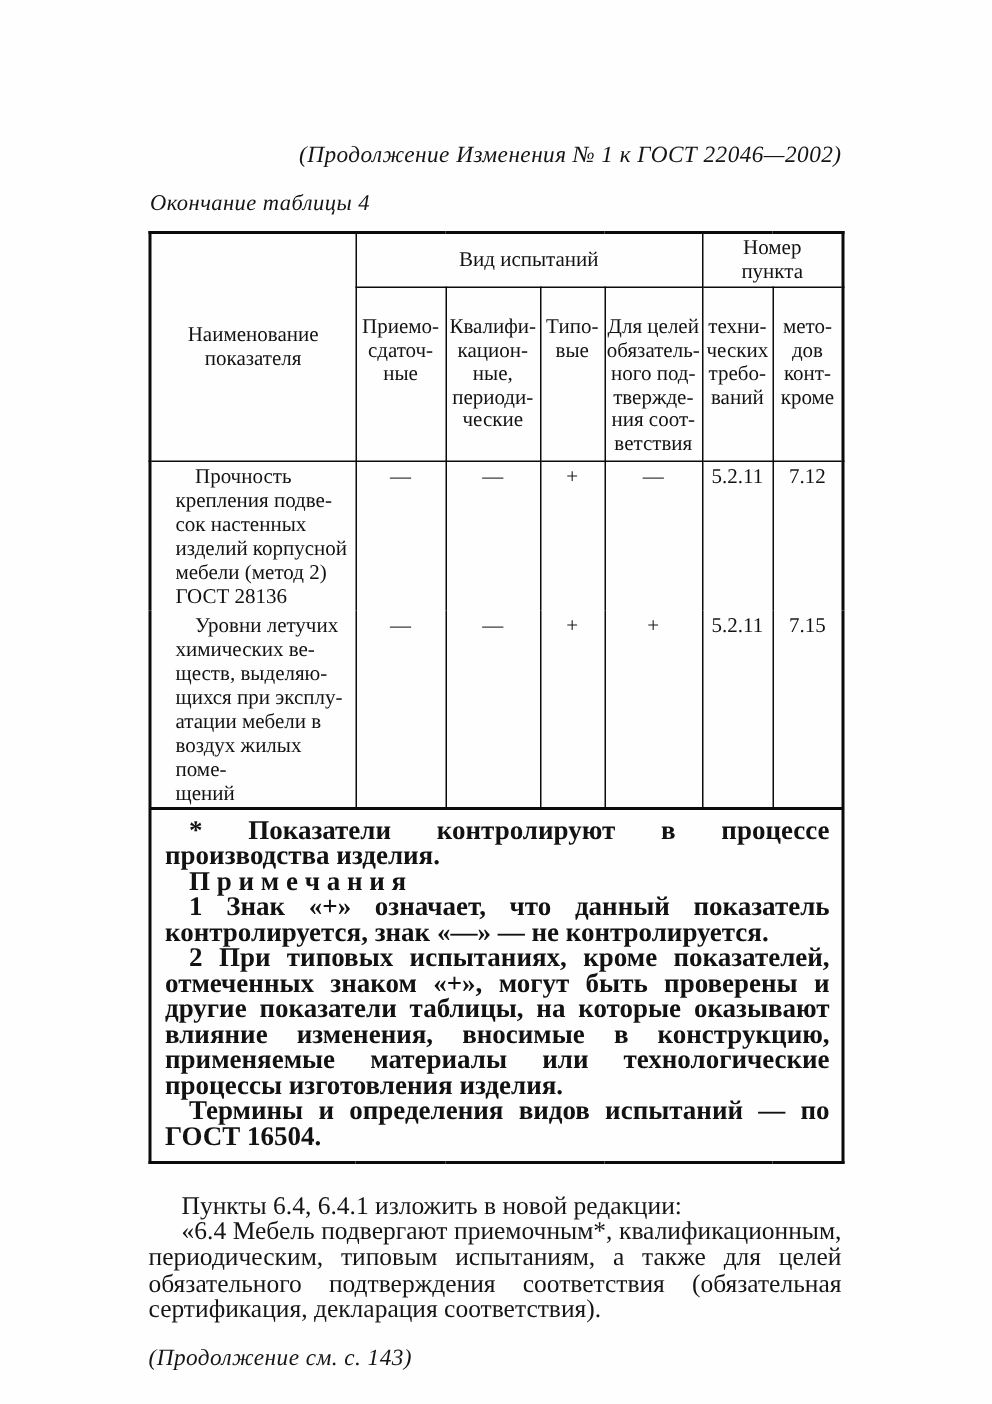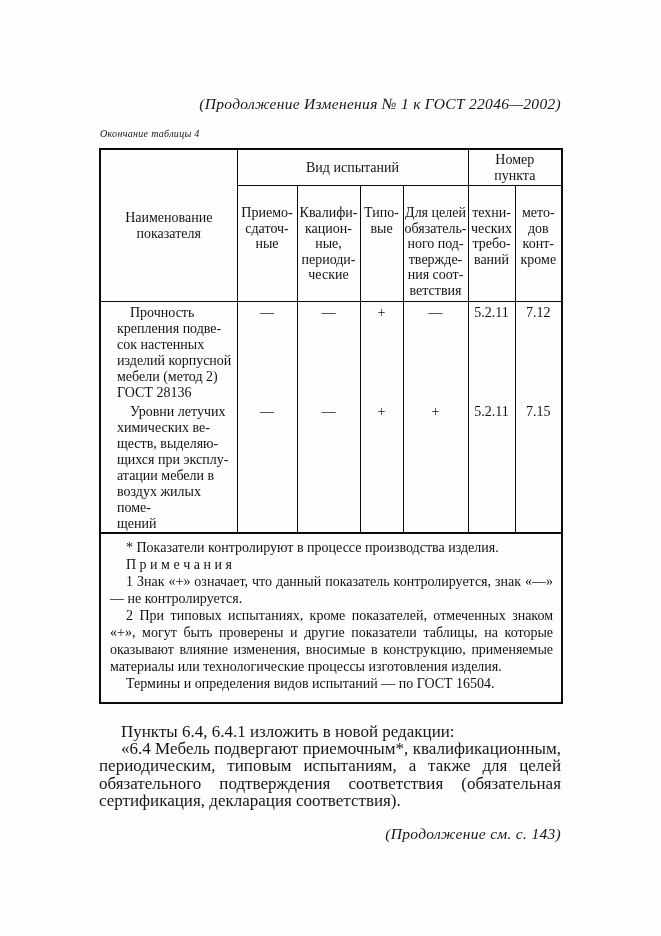--- a/index.html
+++ b/index.html
@@ -18,21 +18,21 @@
     text-align: right;
     font-style: italic;
     font-size: 15.5px;
     line-height: 17px;
     letter-spacing: 0.3px;
     white-space: nowrap;
   }
   .caption {
     margin: 16px 0 9px 1px;
     font-style: italic;
-    font-size: 10px;
+    font-size: 15px;
     letter-spacing: 0.3px;
   }
 
   table.gost {
     border-collapse: collapse;
     table-layout: fixed;
     width: 462px;
     font-size: 14px;
     color: #121212;
   }
@@ -69,38 +69,38 @@
 
   tr.notes-row td {
     border: none;
     border-top: 2px solid #0b0b0b;
     vertical-align: top;
     height: 155px;
     padding: 5px 8px 8px 9px;
   }
   .notes-row p {
     margin: 0;
-    font-size: 14px;
+    font-size: 18px;
     line-height: 17px;
     text-indent: 16px;
     text-align: justify;
+    font-weight: bold;
   }
 
   .body-para {
     font-size: 17px;
     line-height: 17.2px;
     text-align: justify;
     text-indent: 22px;
     margin: 0;
   }
   .body-para.lead { margin-top: 19px; }
 
   .continuation {
     margin-top: 16px;
-    text-align: right;
     font-style: italic;
     font-size: 15.5px;
     letter-spacing: 0.3px;
   }
 </style>
 </head>
 <body>
 
 <div class="page">
   <div class="content">

